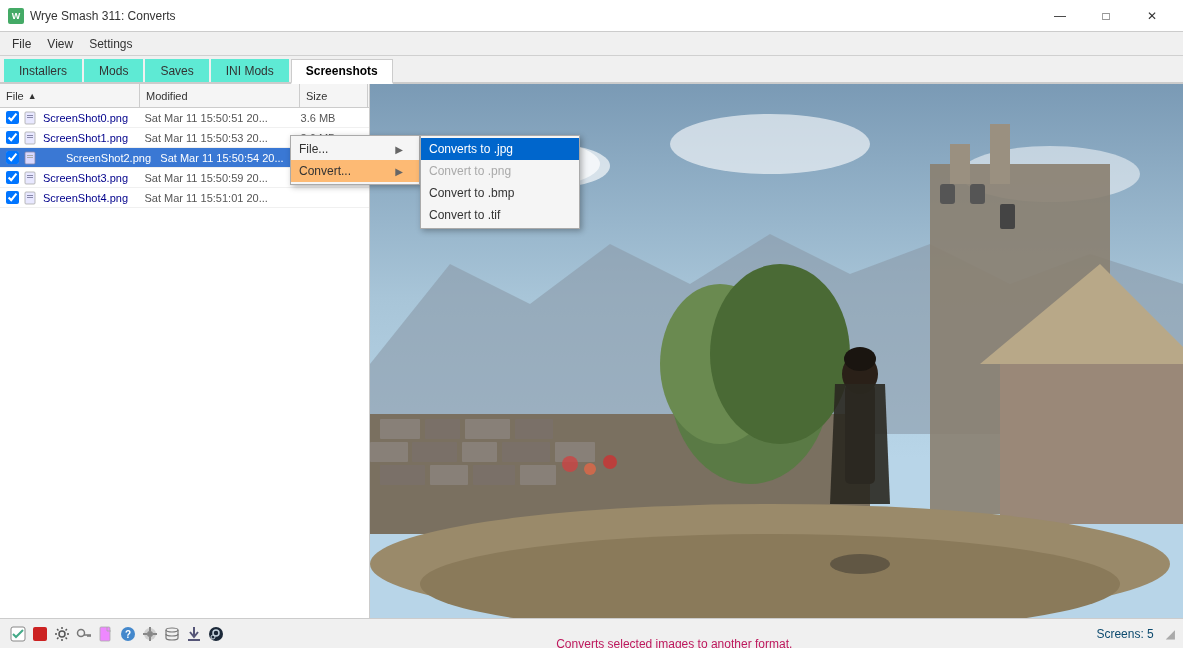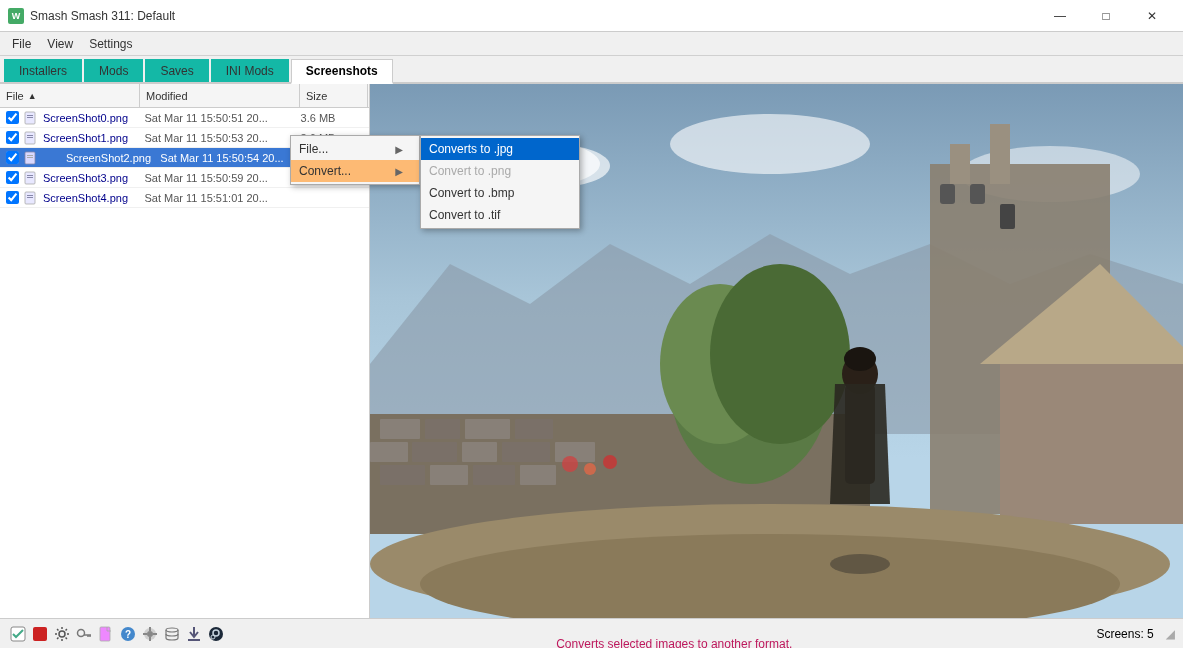--- a/index.html
+++ b/index.html
@@ -83,21 +83,21 @@
       border-bottom: 2px solid #ccc;
       padding: 0 4px;
     }
     .tab {
       padding: 4px 14px;
       cursor: pointer;
       font-size: 12px;
       color: #333;
       border: 1px solid transparent;
       border-bottom: none;
-      background: #14b8a6;
+      background: #5eead4;
       margin-right: 2px;
     }
     .tab.active {
       background: #fff;
       border-color: #ccc;
       border-bottom: 2px solid #fff;
       margin-bottom: -2px;
       color: #000;
       font-weight: bold;
     }
@@ -288,42 +288,42 @@
     }
     .status-text {
       flex: 1;
       font-size: 12px;
       color: #be185d;
       padding-left: 8px;
       margin-top: 20px;
     }
     .status-screens {
       font-size: 12px;
-      color: #000000;
+      color: #0c4a6e;
       padding-right: 8px;
     }
     .status-resize {
       font-size: 12px;
       color: #aaa;
       cursor: nw-resize;
     }
 
     
     input[type="checkbox"] {
       width: 13px;
       height: 13px;
       cursor: pointer;
     }
   </style>
 </head>
 <body>
 
 <div class="title-bar">
   <div class="title-bar-icon">W</div>
-  <span class="title-bar-text">Smash Smash 311: Default</span>
+  <span class="title-bar-text">Wrye Smash 311: Converts</span>
   <div class="title-bar-controls">
     <button class="title-bar-btn">—</button>
     <button class="title-bar-btn">□</button>
     <button class="title-bar-btn close">✕</button>
   </div>
 </div>
 
 <div class="menu-bar">
   <div class="menu-item">File</div>
   <div class="menu-item">View</div>

